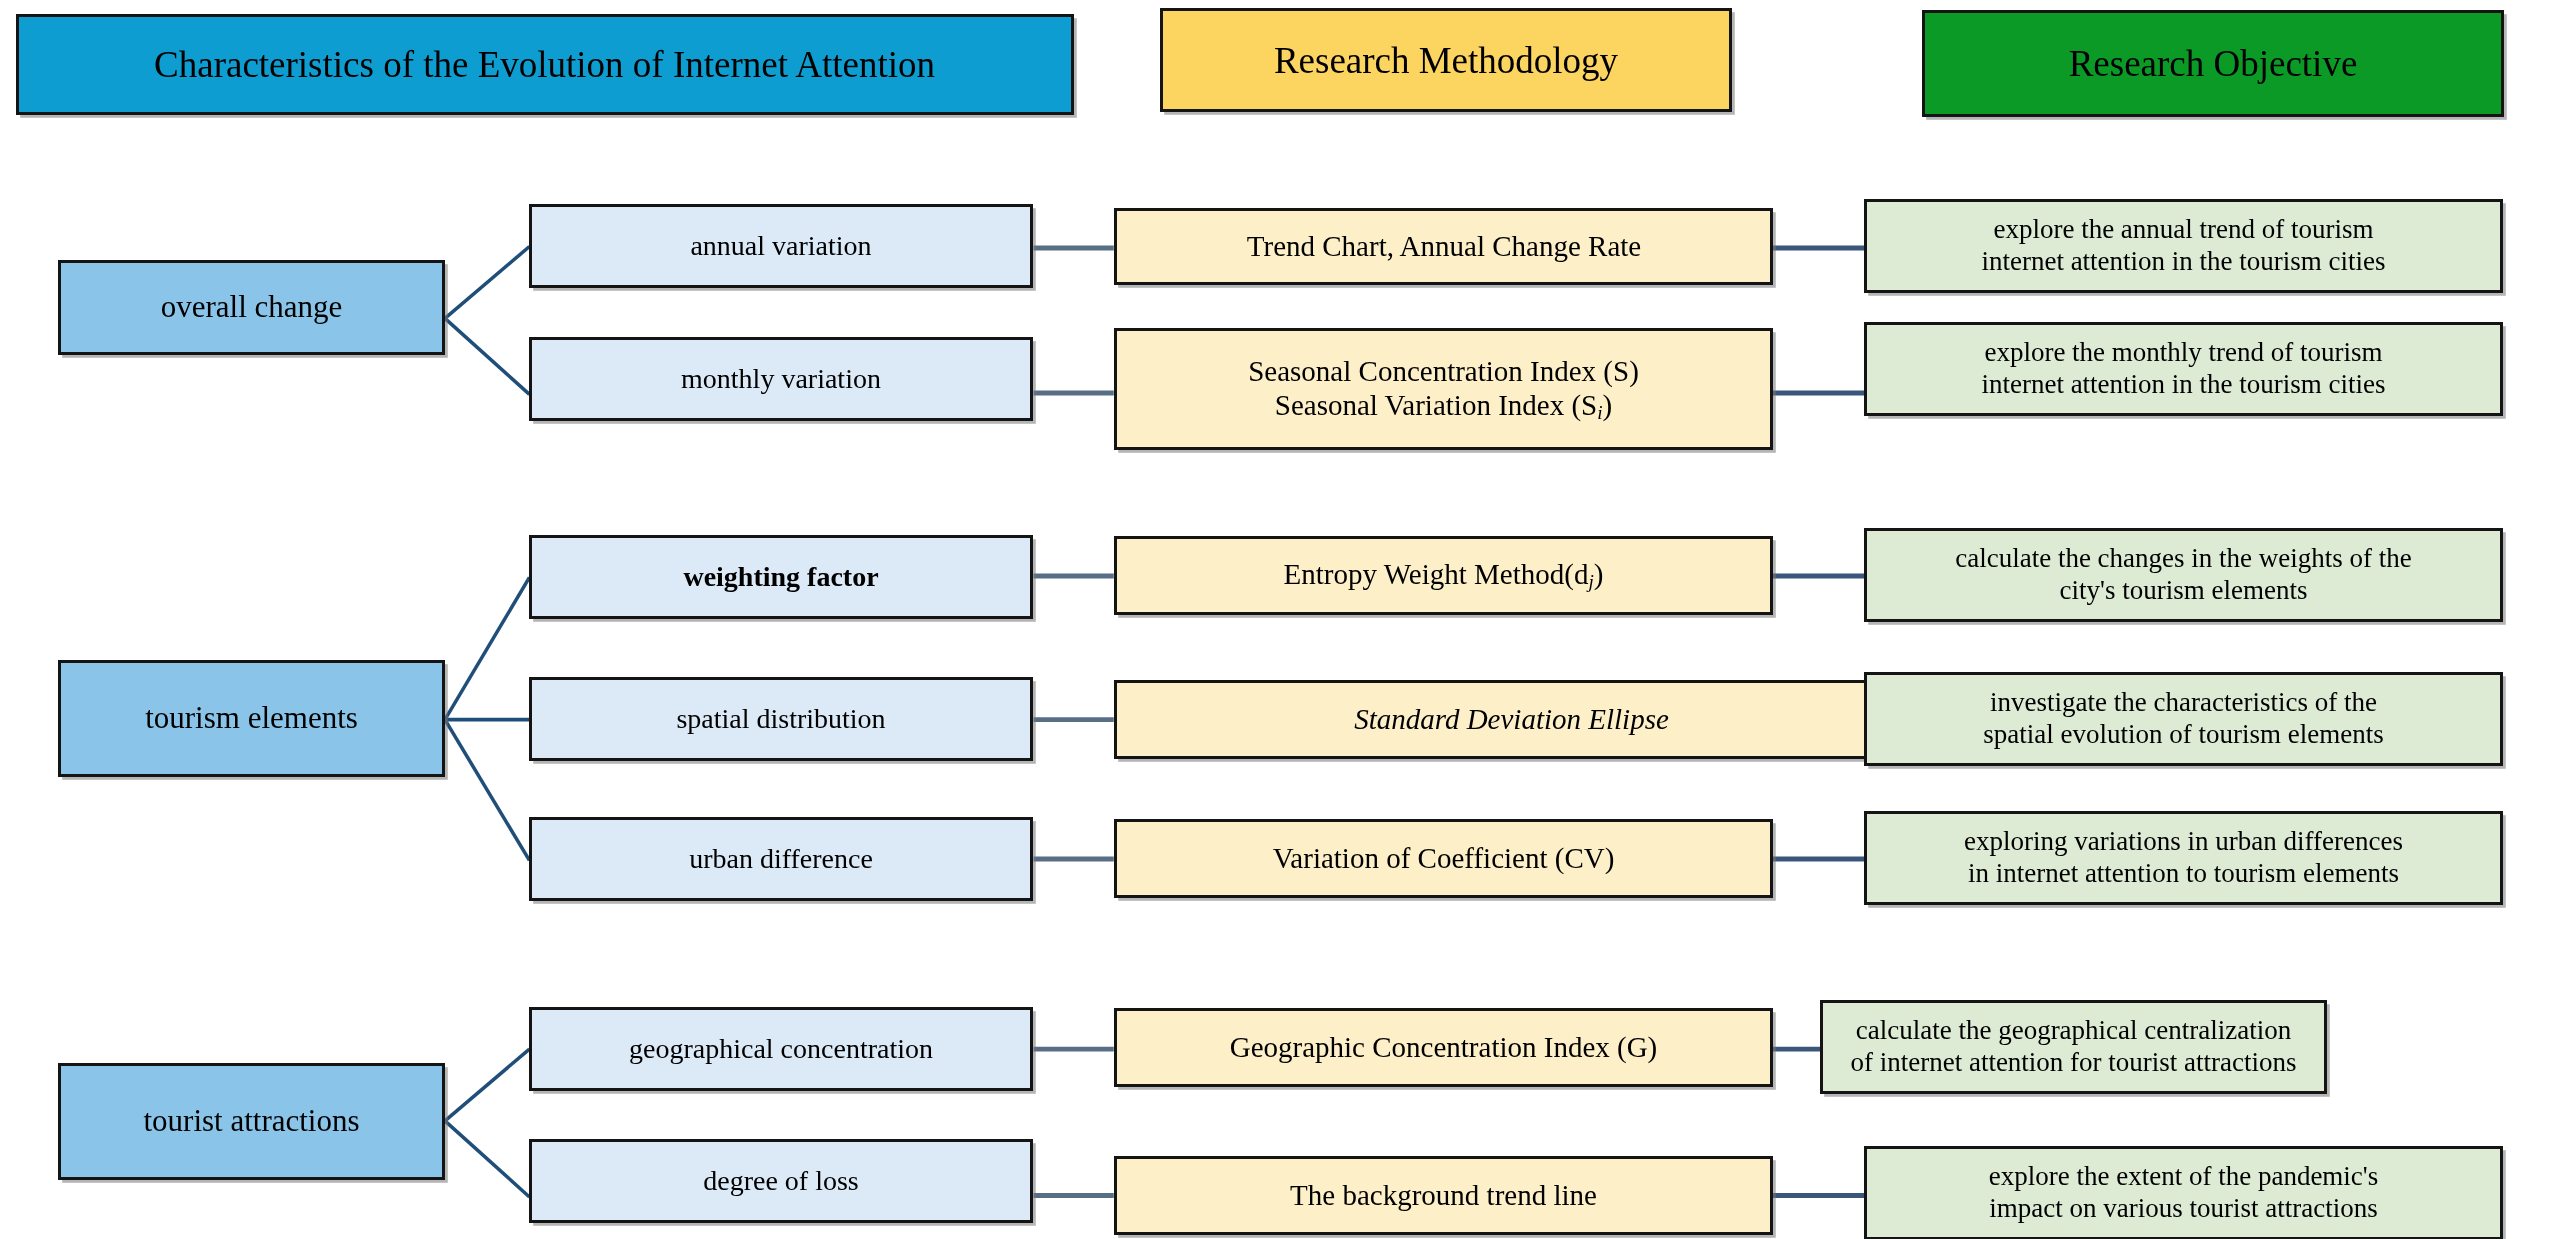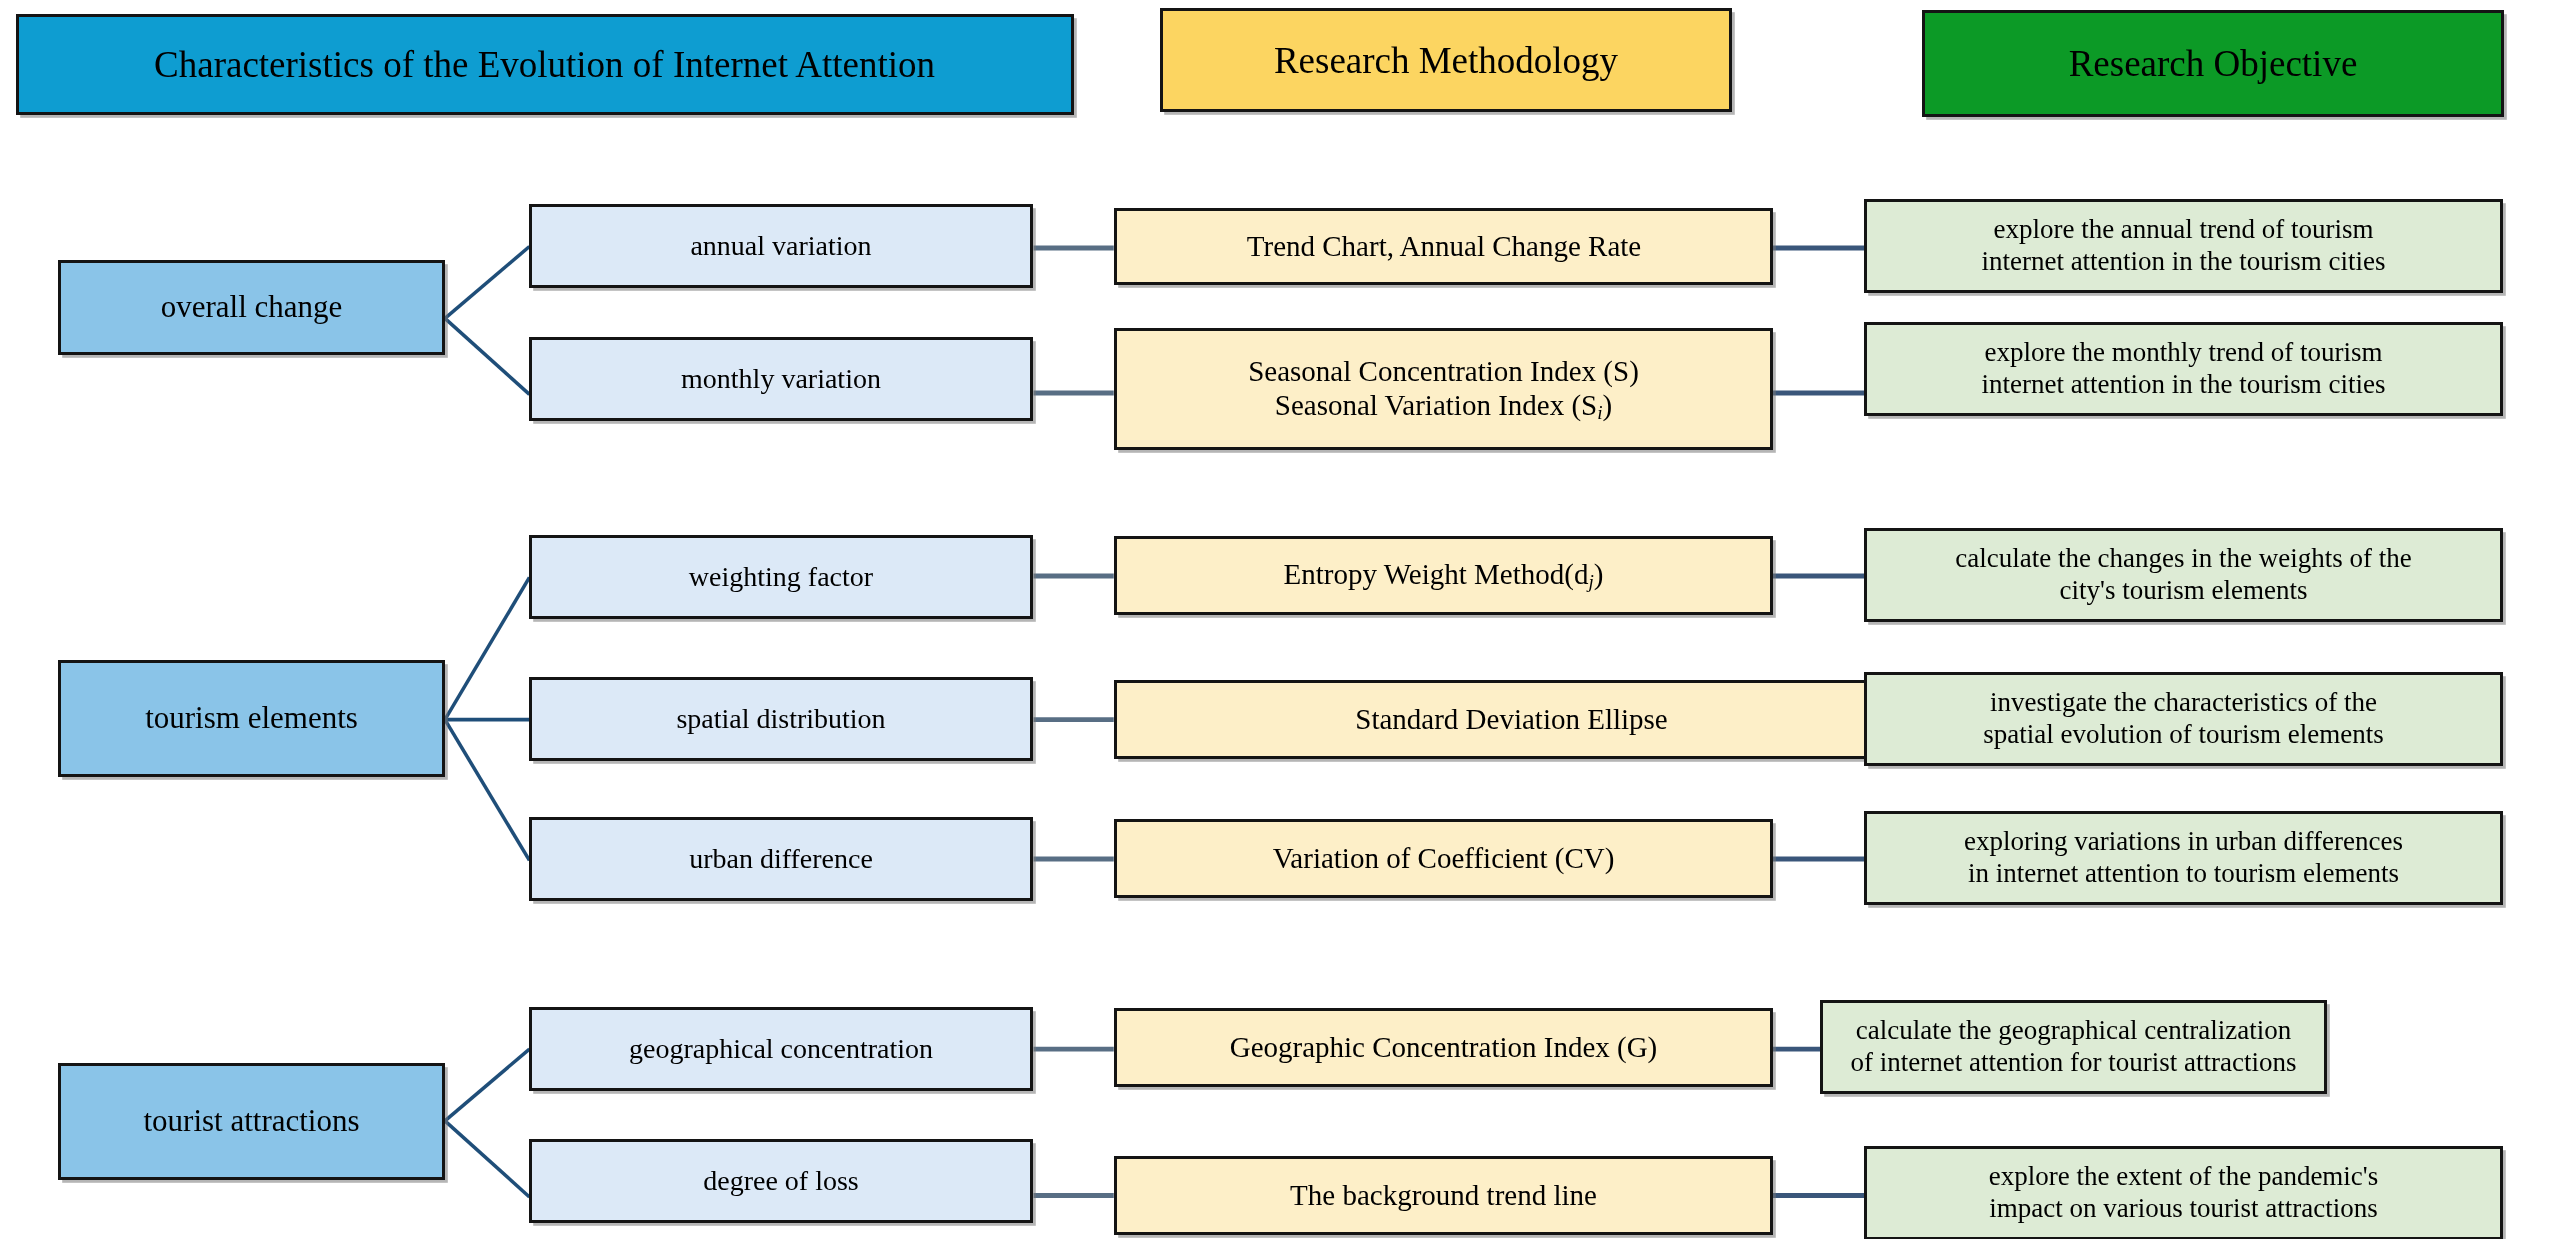--- a/index.html
+++ b/index.html
@@ -153,31 +153,31 @@
     <span>internet attention in the tourism cities</span>
   </div>
 
   <div class="box objective-box two-line" style="left:1864px; top:322px; width:639px; height:94px;">
     <span>explore the monthly trend of tourism</span>
     <span>internet attention in the tourism cities</span>
   </div>
 
   <div class="box theme-box" style="left:58px; top:660px; width:387px; height:117px;">tourism elements</div>
 
-  <div class="box aspect-box" style="left:529px; top:535px; width:504px; height:84px;">weighting factor</div>
+  <div class="box aspect-box" style="left:529px; top:535px; width:504px; height:84px;font-weight:bold;">weighting factor</div>
 
   <div class="box aspect-box" style="left:529px; top:677px; width:504px; height:84px;">spatial distribution</div>
 
   <div class="box method-box" style="left:1114px; top:536px; width:659px; height:79px;">
     <span><span>Entropy Weight Method(d</span><sub class="ital">j</sub><span>)</span></span>
   </div>
 
   <div class="box aspect-box" style="left:529px; top:817px; width:504px; height:84px;">urban difference</div>
 
-  <div class="box method-box" style="left:1114px; top:680px; width:795px; height:79px;">Standard Deviation Ellipse</div>
+  <div class="box method-box" style="left:1114px; top:680px; width:795px; height:79px;font-style:italic;">Standard Deviation Ellipse</div>
 
   <div class="box method-box" style="left:1114px; top:819px; width:659px; height:79px;">Variation of Coefficient (CV)</div>
 
   <div class="box objective-box two-line" style="left:1864px; top:528px; width:639px; height:94px;">
     <span>calculate the changes in the weights of the</span>
     <span>city's tourism elements</span>
   </div>
 
   <div class="box objective-box two-line" style="left:1864px; top:672px; width:639px; height:94px;">
     <span>investigate the characteristics of the</span>

